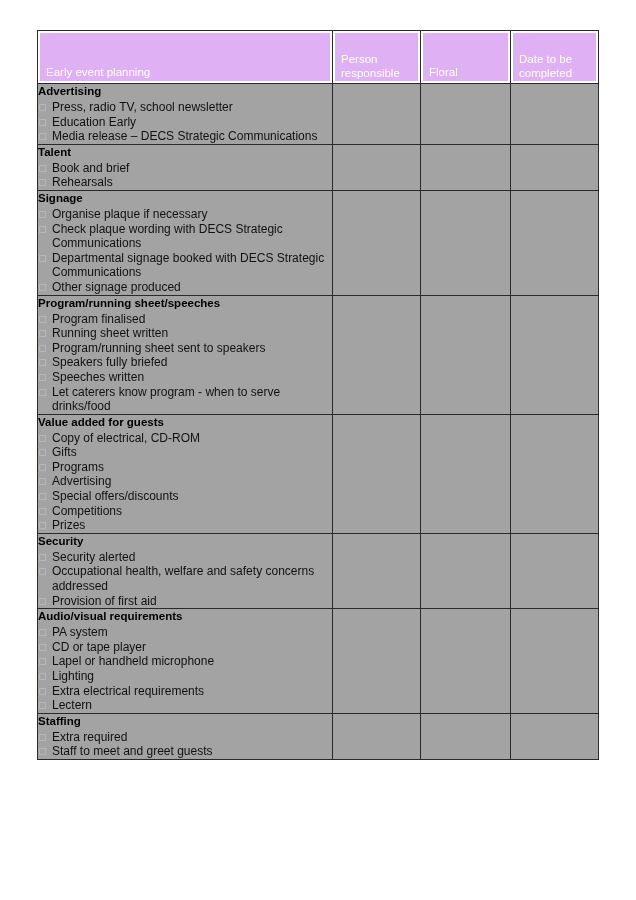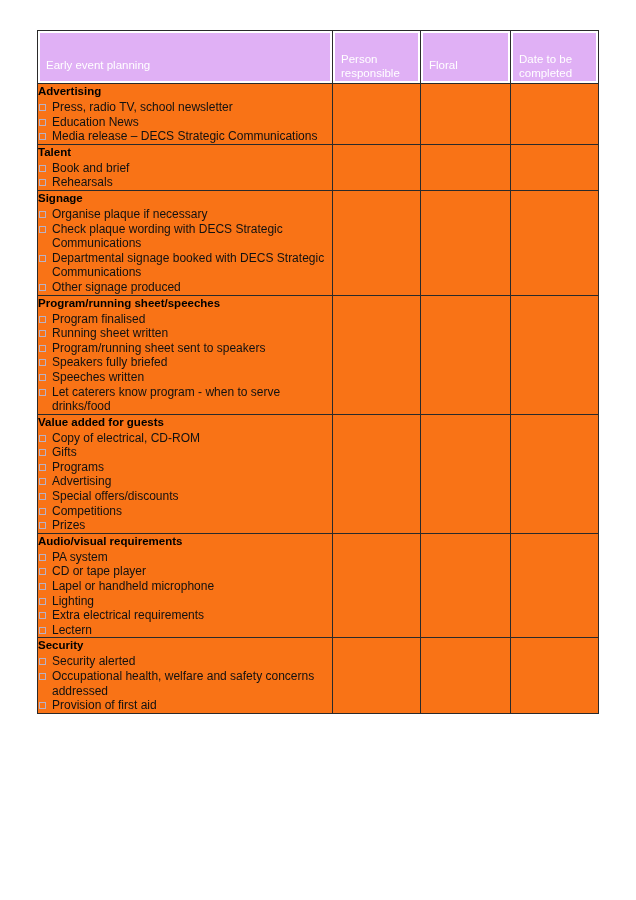--- a/index.html
+++ b/index.html
@@ -27,21 +27,21 @@
     border-collapse: collapse;
     table-layout: fixed;
     width: 561px;
     border: 1.5px solid #1a1a1a;
   }
 
   table.checklist td {
     border: 1px solid #2a2a2a;
     vertical-align: top;
     padding: 0;
-    background: #f97316;
+    background: #a3a3a3;
   }
 
   
   col.c-task  { width: 295px; }
   col.c-pers  { width: 88px;  }
   col.c-act   { width: 90px;  }
   col.c-date  { width: 88px;  }
 
   
   tr.header-row td {
@@ -54,21 +54,21 @@
     height: 48px;
     margin: 2px;
     position: relative;
     color: #ffffff;
     font-size: 11.5px;
     line-height: 14px;
   }
   .hdr-fill .hdr-text {
     position: absolute;
     left: 6px;
-    bottom: 9px;
+    bottom: 2px;
     white-space: pre-line;
     color: #ffffff;
   }
   .hdr-fill.two-line .hdr-text {
     bottom: 1px;
   }
 
   
   td.task-cell {
     background: #e9d7fb;
@@ -142,21 +142,21 @@
               <span class="hdr-text">Date to be
 completed</span>
             </div>
           </td>
         </tr>
         <tr>
           <td class="task-cell">
             <div class="sec-title">Advertising</div>
             <ul class="items">
               <li><span class="cbox"></span><span>Press, radio TV, school newsletter</span></li>
-              <li><span class="cbox"></span><span>Education News</span></li>
+              <li><span class="cbox"></span><span>Education Early</span></li>
               <li><span class="cbox"></span><span>Media release – DECS Strategic Communications</span></li>
             </ul>
           </td>
           <td class="blank-cell"></td>
           <td class="blank-cell"></td>
           <td class="blank-cell"></td>
         </tr>
         <tr>
           <td class="task-cell">
             <div class="sec-title">Talent</div>
@@ -211,41 +211,53 @@
               <li><span class="cbox"></span><span>Competitions</span></li>
               <li><span class="cbox"></span><span>Prizes</span></li>
             </ul>
           </td>
           <td class="blank-cell"></td>
           <td class="blank-cell"></td>
           <td class="blank-cell"></td>
         </tr>
         <tr>
           <td class="task-cell">
+            <div class="sec-title">Security</div>
+            <ul class="items">
+              <li><span class="cbox"></span><span>Security alerted</span></li>
+              <li><span class="cbox"></span><span>Occupational health, welfare and safety concerns addressed</span></li>
+              <li><span class="cbox"></span><span>Provision of first aid</span></li>
+            </ul>
+          </td>
+          <td class="blank-cell"></td>
+          <td class="blank-cell"></td>
+          <td class="blank-cell"></td>
+        </tr>
+        <tr>
+          <td class="task-cell">
             <div class="sec-title">Audio/visual requirements</div>
             <ul class="items">
               <li><span class="cbox"></span><span>PA system</span></li>
               <li><span class="cbox"></span><span>CD or tape player</span></li>
               <li><span class="cbox"></span><span>Lapel or handheld microphone</span></li>
               <li><span class="cbox"></span><span>Lighting</span></li>
               <li><span class="cbox"></span><span>Extra electrical requirements</span></li>
               <li><span class="cbox"></span><span>Lectern</span></li>
             </ul>
           </td>
           <td class="blank-cell"></td>
           <td class="blank-cell"></td>
           <td class="blank-cell"></td>
         </tr>
         <tr>
           <td class="task-cell">
-            <div class="sec-title">Security</div>
-            <ul class="items">
-              <li><span class="cbox"></span><span>Security alerted</span></li>
-              <li><span class="cbox"></span><span>Occupational health, welfare and safety concerns addressed</span></li>
-              <li><span class="cbox"></span><span>Provision of first aid</span></li>
+            <div class="sec-title">Staffing</div>
+            <ul class="items">
+              <li><span class="cbox"></span><span>Extra required</span></li>
+              <li><span class="cbox"></span><span>Staff to meet and greet guests</span></li>
             </ul>
           </td>
           <td class="blank-cell"></td>
           <td class="blank-cell"></td>
           <td class="blank-cell"></td>
         </tr>
       </tbody>
   </table>
 </div>
 

